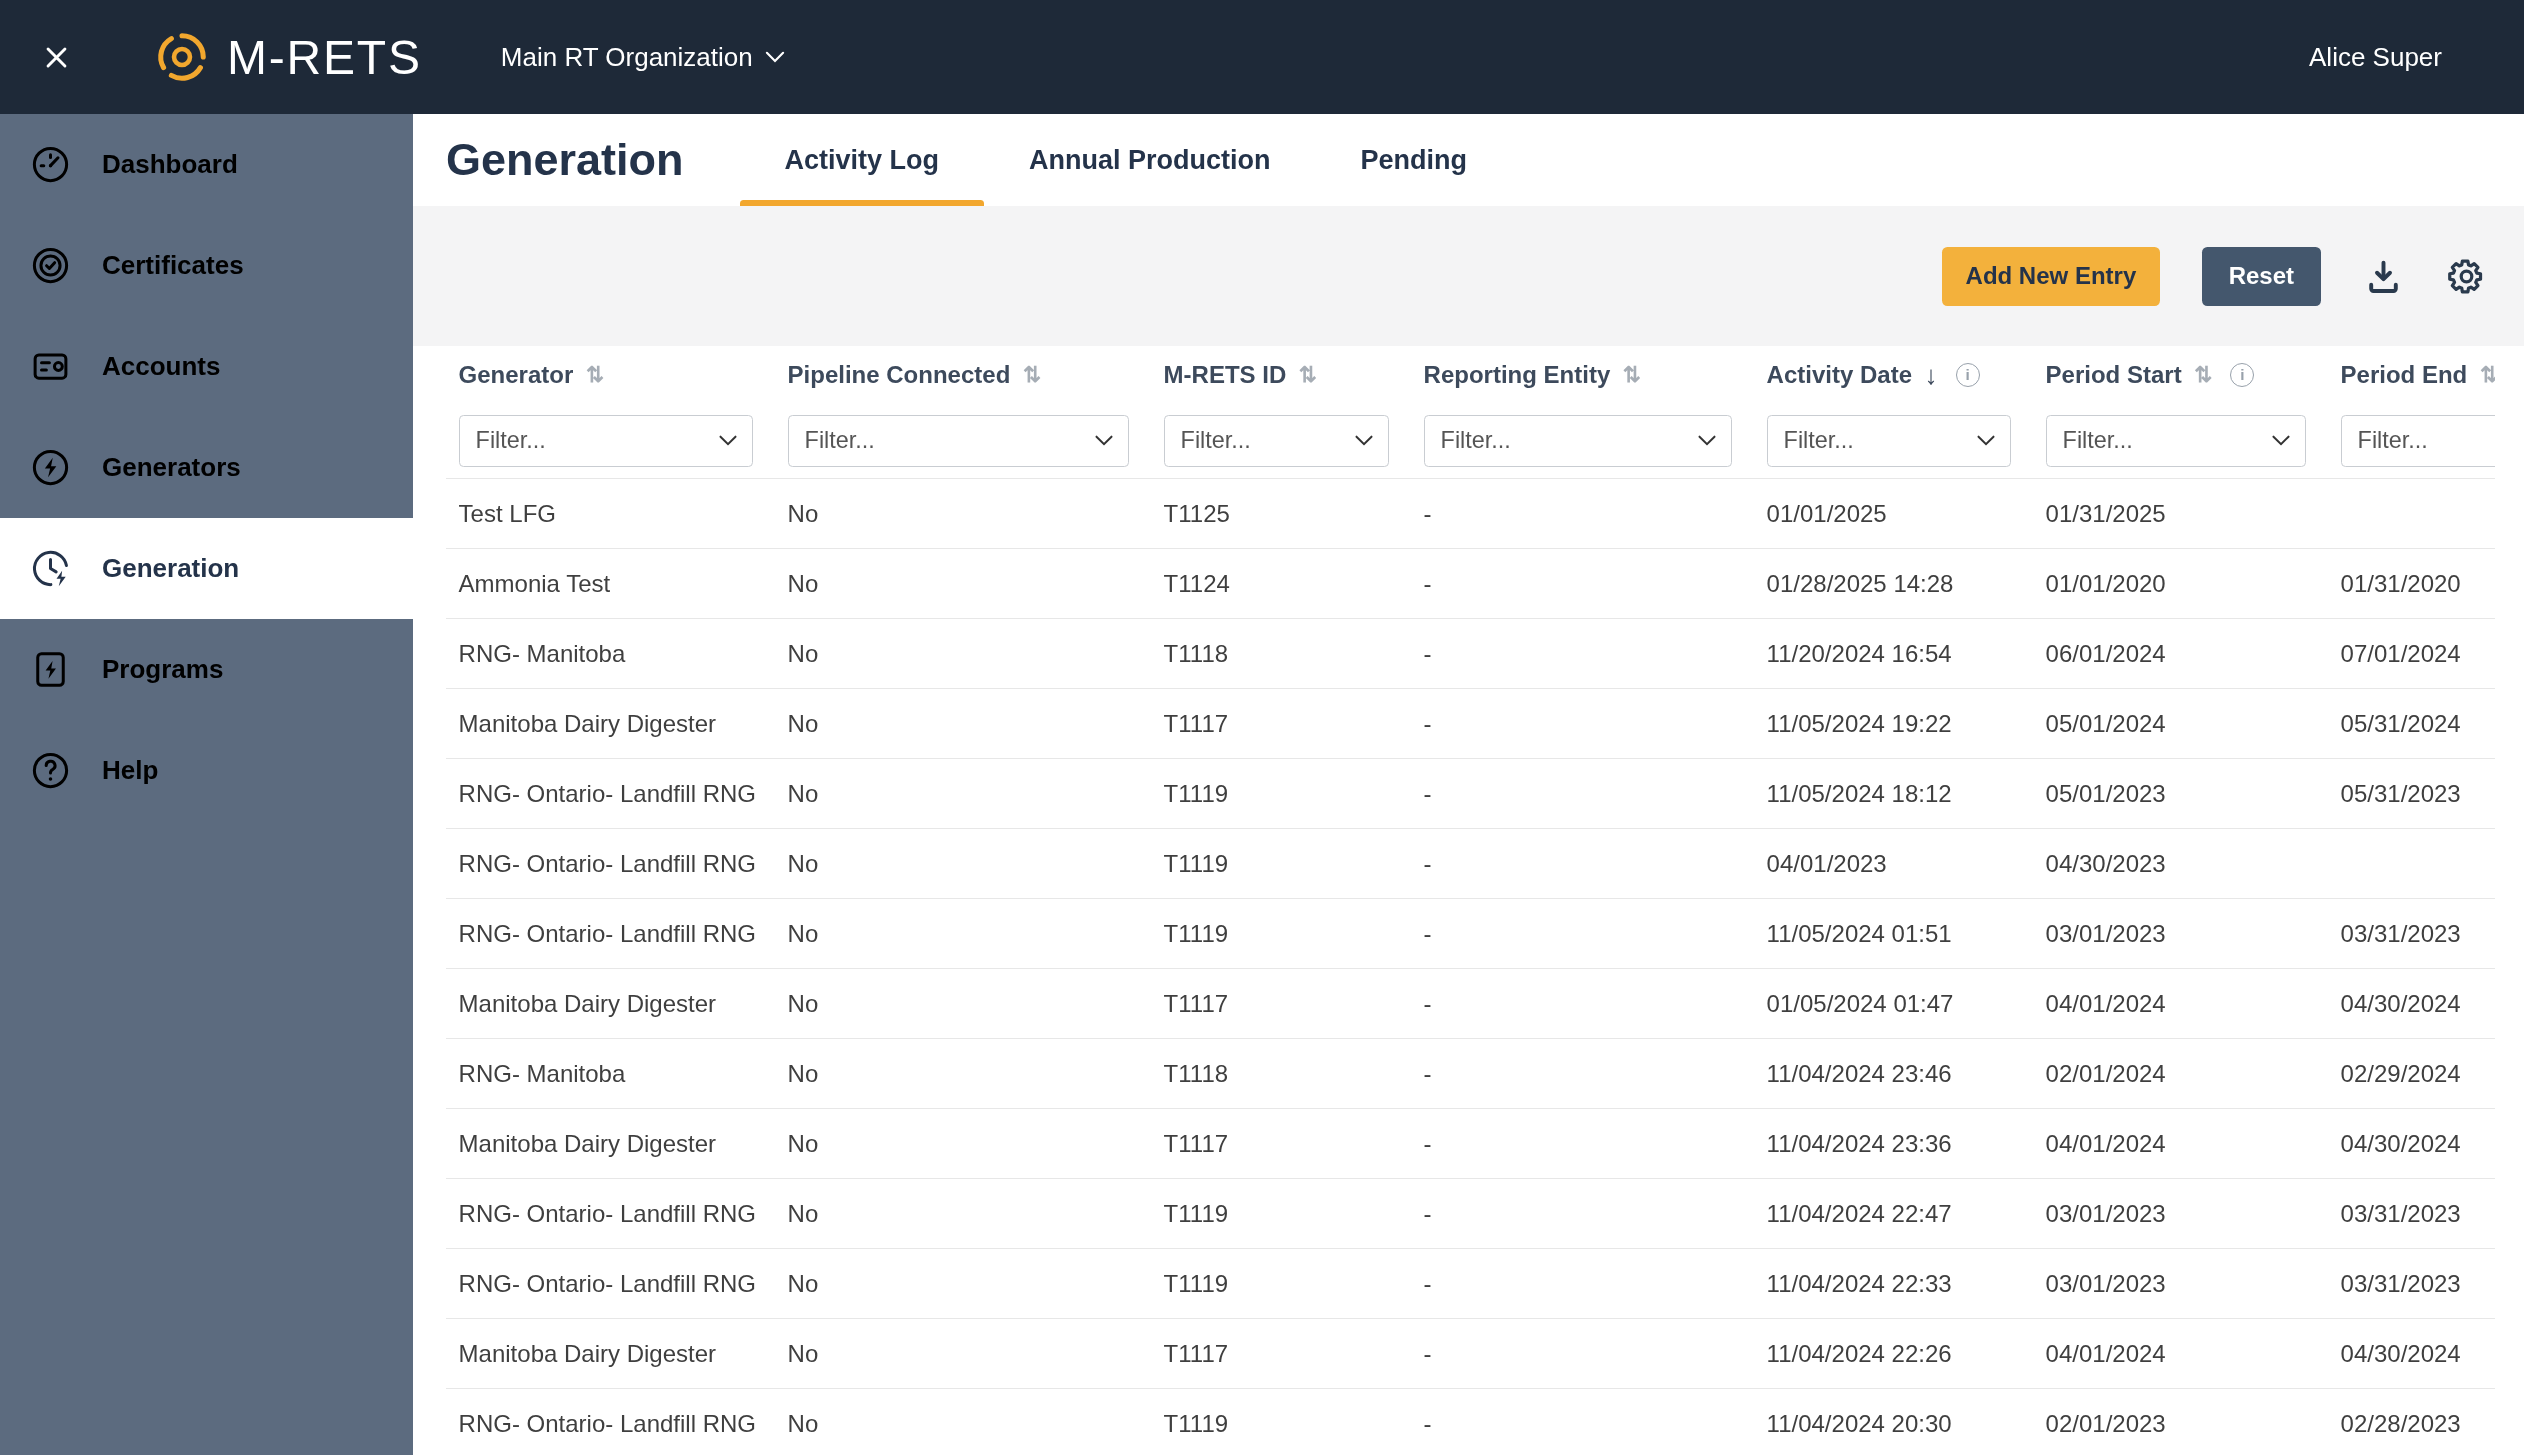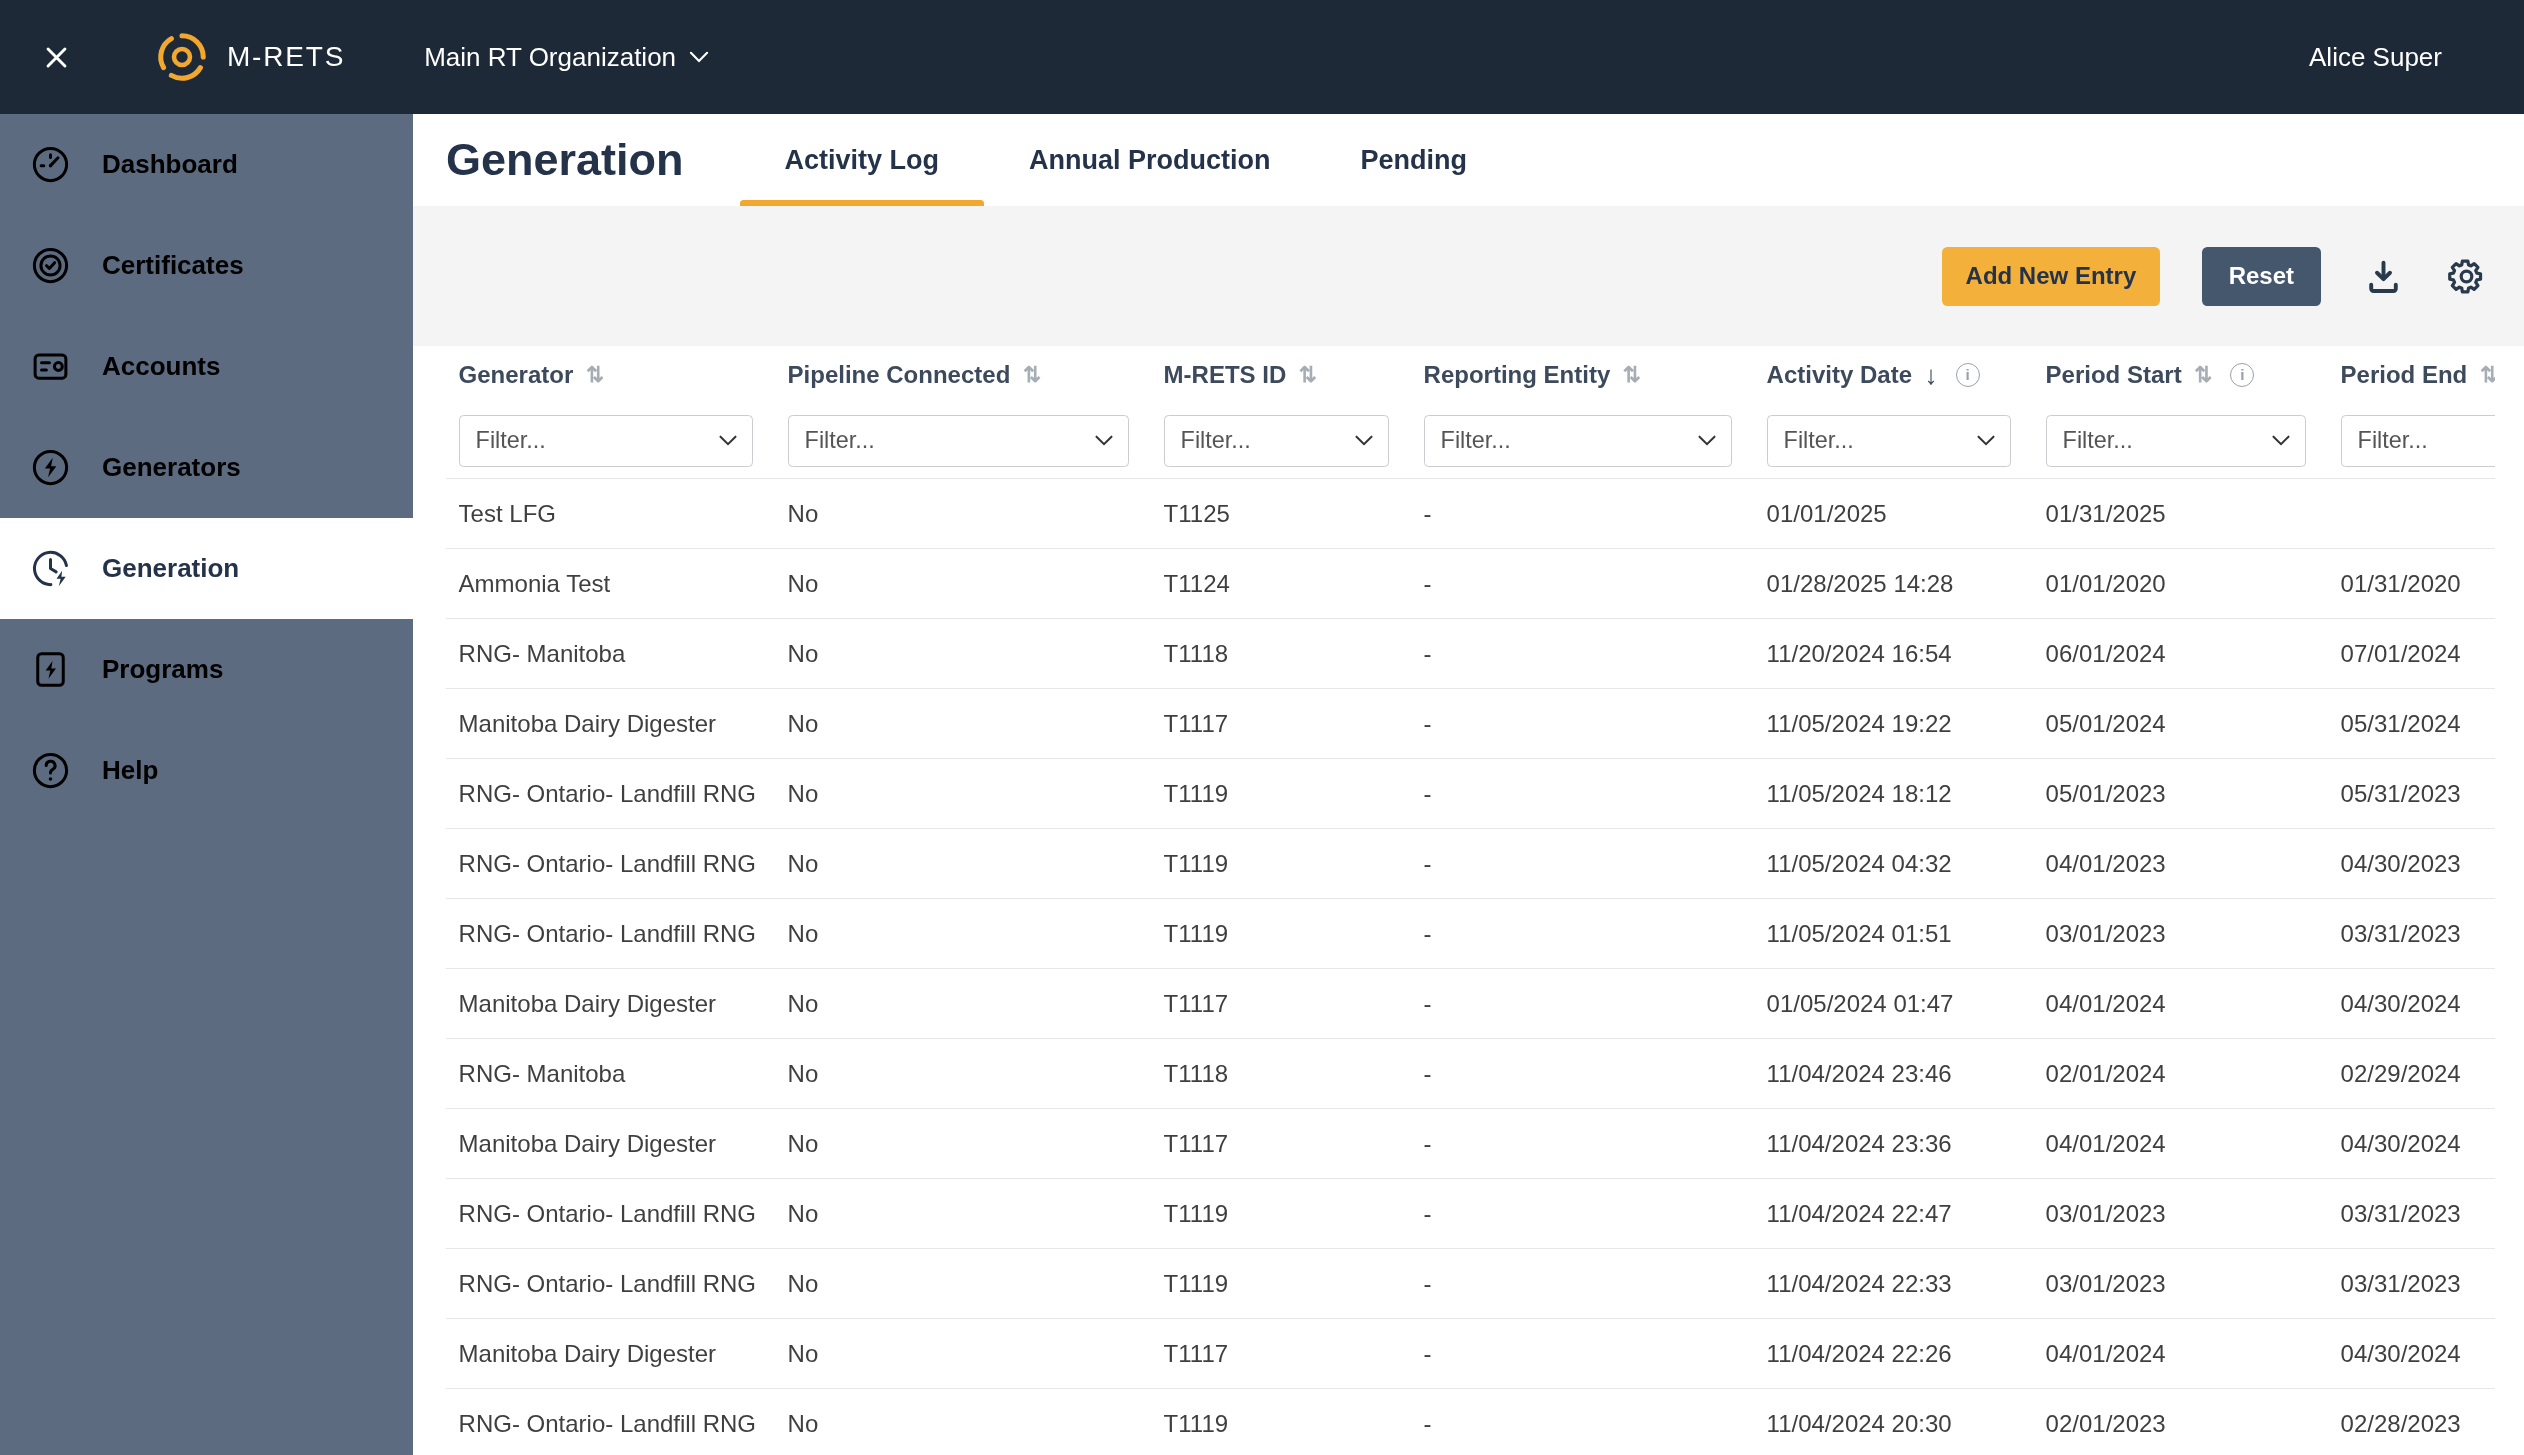--- a/index.html
+++ b/index.html
@@ -16,21 +16,21 @@
   .topbar {
     height: 114px; width: 100%;
     background: var(--topbar-bg);
     display: flex; align-items: center;
     color: #fff;
   }
   .close-btn { background: none; border: none; color: #fff; margin-left: 42px; padding: 0; display: flex; }
   .close-btn svg { width: 29px; height: 29px; }
   .brand { display: flex; align-items: center; gap: 16px; margin-left: 82px; color: var(--accent); }
   .brand svg { width: 58px; height: 58px; }
-  .brand-text { color: #fff; font-size: 28px; font-weight: 500; letter-spacing: 1.8px; }
+  .brand-text { color: #fff; font-size: 48px; font-weight: 500; letter-spacing: 1.8px; }
   .org-btn {
     background: none; border: none; color: #fff;
     margin-left: 79px; display: flex; align-items: center; gap: 12.6px;
     font-size: 26px; padding: 0;
   }
   .org-btn svg { width: 20px; height: 12.6px; }
   .user-name { margin-left: auto; margin-right: 83px; font-size: 26px; cursor: pointer; }
 
   
   .shell { display: flex; height: 1342px; }
@@ -399,21 +399,20 @@
             <div class="tcell">-</div>
             <div class="tcell">11/05/2024 18:12</div>
             <div class="tcell">05/01/2023</div>
             <div class="tcell">05/31/2023</div>
           </div>
           <div class="trow data-row" style="grid-template-columns: 329px 376px 260px 343px 279px 295px 322px;">
             <div class="tcell">RNG- Ontario- Landfill RNG</div>
             <div class="tcell">No</div>
             <div class="tcell">T1119</div>
             <div class="tcell">-</div>
-            <div class="tcell">11/05/2024 04:32</div>
             <div class="tcell">04/01/2023</div>
             <div class="tcell">04/30/2023</div>
           </div>
           <div class="trow data-row" style="grid-template-columns: 329px 376px 260px 343px 279px 295px 322px;">
             <div class="tcell">RNG- Ontario- Landfill RNG</div>
             <div class="tcell">No</div>
             <div class="tcell">T1119</div>
             <div class="tcell">-</div>
             <div class="tcell">11/05/2024 01:51</div>
             <div class="tcell">03/01/2023</div>

